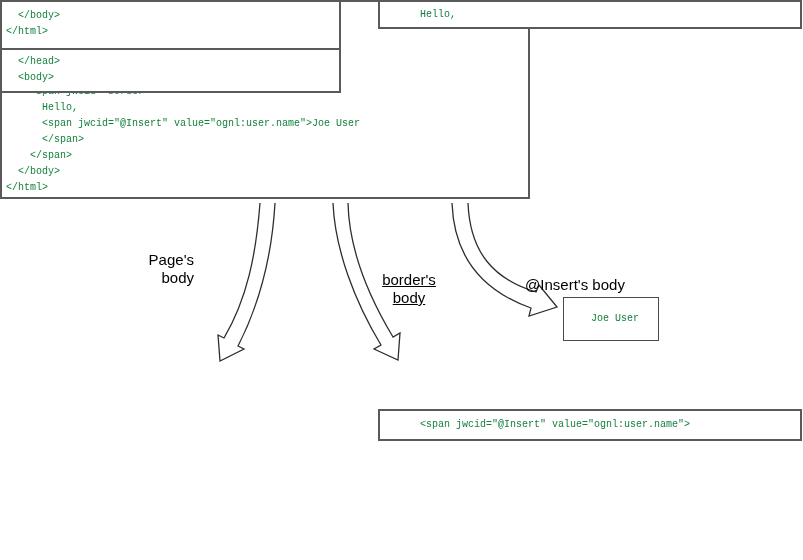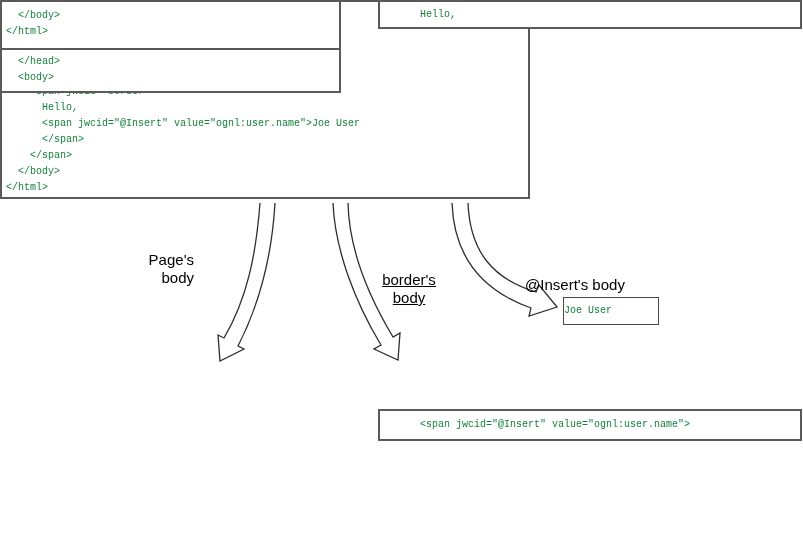--- a/index.html
+++ b/index.html
@@ -29,23 +29,23 @@
     color:#15803d;
   }
   .top-box{left:0;top:4;width:530px;height:199px;padding:2px 0 0 4px;}
   .bl-box1{left:0;top:372;width:341px;height:93px;padding:4px 0 0 4px;}
   .bl-box2{left:0;top:470;width:341px;height:35px;display:flex;align-items:center;padding-left:4px;}
   .bl-box3{left:0;top:508;width:341px;height:50px;padding:6px 0 0 4px;}
   .br-box1{left:378;top:372;width:424px;height:29px;display:flex;align-items:center;padding-left:4px;}
   .br-box1{left:378px;}
   .br-box2{left:378px;top:409px;width:424px;height:32px;display:flex;align-items:center;padding-left:4px;}
   .joe-box{
-    left:563px;top:297px;width:96px;height:28px;
+    left:563px;top:297px;width:96px;height:44px;
     border:1.5px solid #4a4a4a;
-    display:flex;align-items:center;padding-left:0;
+    display:flex;align-items:center;padding-left:27px;
   }
   .arrow-label{
     position:absolute;
     z-index:2;
     font-size:15px;
     line-height:18px;
     color:#000000;
     text-align:center;
   }
   .label-pages{left:94px;top:251px;width:100px;text-align:right;}

